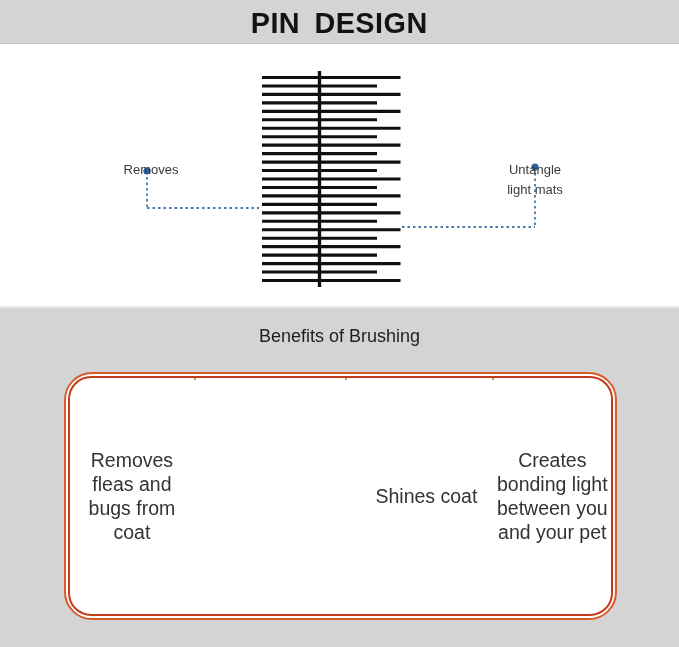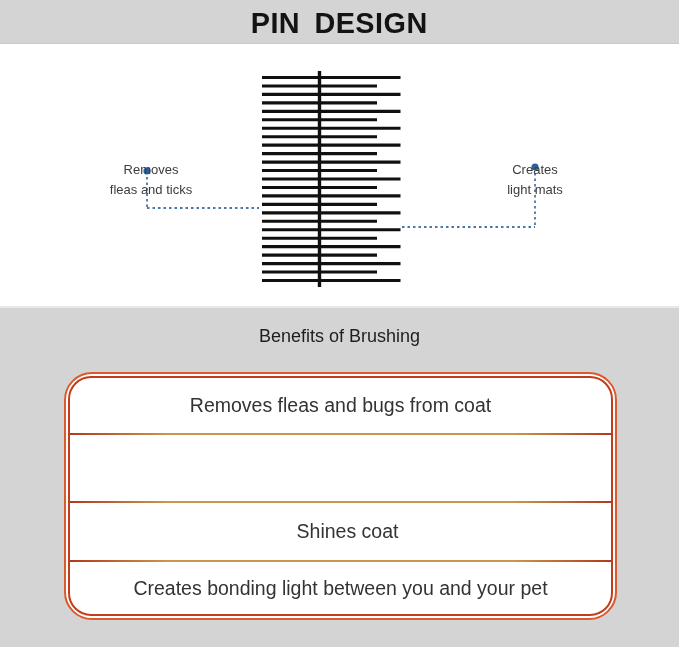--- a/index.html
+++ b/index.html
@@ -52,21 +52,21 @@
     box-sizing:border-box;
     border:2px solid #da5a2b;border-radius:28px;
     padding:2px;
     background:#ffffff;
   }
   .box-inner{
     width:100%;height:100%;
     box-sizing:border-box;
     border:2px solid #c23e1a;border-radius:23px;
     background:#ffffff;
-    display:flex;flex-direction:column;
+    display:flex;
     overflow:hidden;
   }
   .benefit-row{
     display:flex;flex-direction:column;
     align-items:center;justify-content:center;
     flex-basis:0;
     font-size:19.5px;line-height:24px;color:#333333;
     text-align:center;
   }
   .row-divider{
@@ -139,25 +139,24 @@
         <line x1="147" y1="133" x2="147" y2="164" stroke="#4a78a6" stroke-width="1.8" stroke-dasharray="2.5 3"></line>
         <line x1="147" y1="164" x2="259" y2="164" stroke="#4a78a6" stroke-width="1.8" stroke-dasharray="2.5 3"></line>
         <line x1="535" y1="129" x2="535" y2="183" stroke="#4a78a6" stroke-width="1.8" stroke-dasharray="2.5 3"></line>
         <line x1="402" y1="183" x2="535" y2="183" stroke="#4a78a6" stroke-width="1.8" stroke-dasharray="2.5 3"></line>
         <circle cx="147" cy="127" r="3.6" fill="#2e5f9e"></circle>
         <circle cx="535" cy="123" r="3.6" fill="#2e5f9e"></circle>
       </svg>
 
     <div class="callout left">
       <div>Removes</div>
-      <div>fleas and ticks</div>
     </div>
 
     <div class="callout right">
-      <div>Creates</div>
+      <div>Untangle</div>
       <div>light mats</div>
     </div>
   </section>
 
   <section class="benefits">
     <h2>Benefits of Brushing</h2>
     <div class="box-outer">
       <div class="box-inner" id="benefits-rows">
           <div class="benefit-row" style="flex-grow: 58;">
             <div>Removes fleas and bugs from coat</div>

